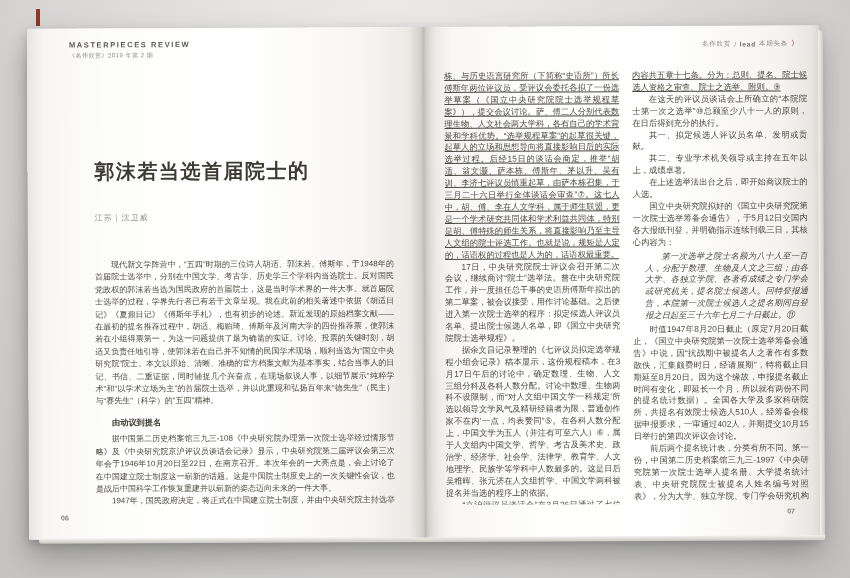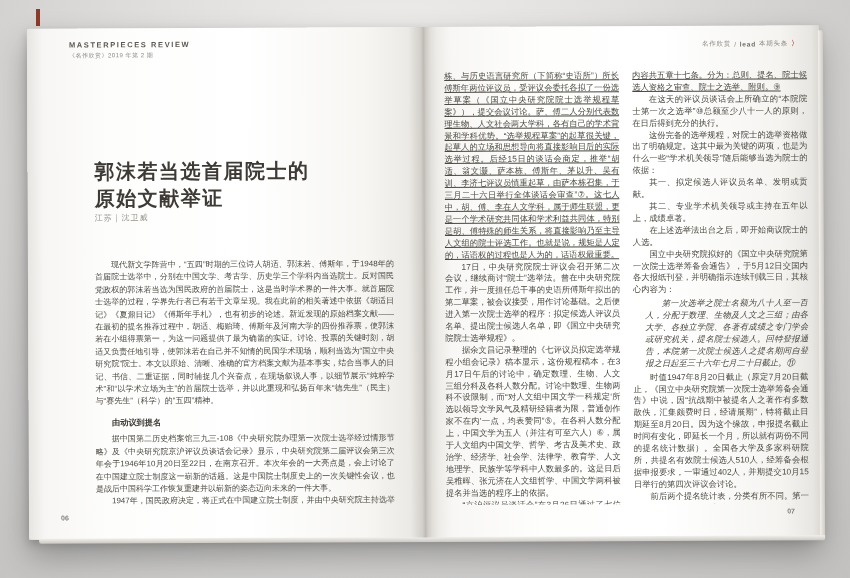--- a/index.html
+++ b/index.html
@@ -67,21 +67,20 @@
 
 <div class="book">
 
   <div class="page page-left">
     <div class="lp-journal">
       <div class="lp-journal-name">MASTERPIECES REVIEW</div>
       <div class="lp-journal-issue">《名作欣赏》2019 年第 2 期</div>
     </div>
     <div class="lp-title">
       <div>郭沫若当选首届院士的</div>
-      <div>原始文献举证</div>
     </div>
     <div class="lp-byline">江苏｜沈卫威</div>
     <div class="lp-body">
       <p>现代新文学阵营中，“五四”时期的三位诗人胡适、郭沫若、傅斯年，于1948年的首届院士选举中，分别在中国文学、考古学、历史学三个学科内当选院士。反对国民党政权的郭沫若当选为国民政府的首届院士，这是当时学术界的一件大事。就首届院士选举的过程，学界先行者已有若干文章呈现。我在此前的相关著述中依据《胡适日记》《夏鼐日记》《傅斯年手札》，也有初步的论述。新近发现的原始档案文献——在最初的提名推荐过程中，胡适、梅贻琦、傅斯年及河南大学的四份推荐票，使郭沫若在小组得票第一，为这一问题提供了最为确凿的实证。讨论、投票的关键时刻，胡适又负责任地引导，使郭沫若在自己并不知情的民国学术现场，顺利当选为“国立中央研究院”院士。本文以原始、清晰、准确的官方档案文献为基本事实，结合当事人的日记、书信、二重证据，同时辅捉几个兴奋点，在现场叙说人事，以细节展示“纯粹学术”和“以学术立场为主”的首届院士选举，并以此重现和弘扬百年来“德先生”（民主）与“赛先生”（科学）的“五四”精神。</p>
       <div class="lp-section-heading">由动议到提名</div>
       <p>据中国第二历史档案馆三九三-108《中央研究院办理第一次院士选举经过情形节略》及《中央研究院京沪评议员谈话会记录》显示，中央研究院第二届评议会第三次年会于1946年10月20日至22日，在南京召开。本次年会的一大亮点是，会上讨论了在中国建立院士制度这一崭新的话题。这是中国院士制度史上的一次关键性会议，也是战后中国科学工作恢复重建并以崭新的姿态迈向未来的一件大事。</p>
       <p>1947年，国民政府决定，将正式在中国建立院士制度，并由中央研究院主持选举第一届中央研究院院士。时任北京大学校长的胡适，于3月15日，应邀赴南京，参加中研院评议会谈话会，具体商讨中研院院士选举法草案。这事关系到下一步的形势走向和学术影响，与会者都十分谨慎。会上，原厦门大学校长、时任中央研究院总干事兼物理研究所所长的萨本</p>
     </div>
     <div class="lp-pagenum">06</div>
   </div>
@@ -97,21 +96,20 @@
     <div class="rp-columns">
       <div class="rp-col">
         <p class="cont">栋、与历史语言研究所（下简称“史语所”）所长傅斯年两位评议员，受评议会委托各拟了一份选举草案（《国立中央研究院院士选举规程草案》），提交会议讨论。萨、傅二人分别代表数理生物、人文社会两大学科，各有自己的学术背景和学科优势。“选举规程草案”的起草很关键，起草人的立场和思想导向将直接影响日后的实际选举过程。后经15日的谈话会商定，推举“胡适、翁文灏、萨本栋、傅斯年、茅以升、吴有训、李济七评议员慎重起草，由萨本栋召集，于三月二十六日举行全体谈话会审查”⑦。这七人中，胡、傅、李在人文学科，属于师生联盟，更是一个学术研究共同体和学术利益共同体，特别是胡、傅特殊的师生关系，将直接影响乃至主导人文组的院士评选工作。也就是说，规矩是人定的，话语权的过程也是人为的，话语权最重要。</p>
         <p>17日，中央研究院院士评议会召开第二次会议，继续商讨“院士”选举法。曾在中央研究院工作，并一度担任总干事的史语所傅斯年拟出的第二草案，被会议接受，用作讨论基础。之后便进入第一次院士选举的程序：拟定候选人评议员名单、提出院士候选人名单，即《国立中央研究院院士选举规程》。</p>
         <p>据余文昌记录整理的《七评议员拟定选举规程小组会记录》稿本显示，这份规程稿本，在3月17日午后的讨论中，确定数理、生物、人文三组分科及各科人数分配。讨论中数理、生物两科不设限制，而“对人文组中国文学一科规定‘所选以领导文学风气及精研经籍者为限，普通创作家不在内’一点，均表赞同”⑤。在各科人数分配上，中国文学为五人（并注有可至六人）⑥，属于人文组内中国文学、哲学、考古及美术史、政治学、经济学、社会学、法律学、教育学、人文地理学、民族学等学科中人数最多的。这是日后吴稚晖、张元济在人文组哲学、中国文学两科被提名并当选的程序上的依据。</p>
         <p>“京沪评议员谈话会”在3月26日通过了七位评议员起草的选举规程草案。</p>
       </div>
       <div class="rp-col">
         <p class="cont">内容共五章十七条。分为：总则、提名、院士候选人资格之审查、院士之选举、附则。⑨</p>
         <p>在这天的评议员谈话会上所确立的“本院院士第一次之选举”⑩总额至少八十一人的原则，在日后得到充分的执行。</p>
-        <p>这份完备的选举规程，对院士的选举资格做出了明确规定。这其中最为关键的两项，也是为什么一些“学术机关领导”随后能够当选为院士的依据：</p>
         <p>其一、拟定候选人评议员名单、发明或贡献。</p>
         <p>其二、专业学术机关领导或主持在五年以上，成绩卓著。</p>
         <p>在上述选举法出台之后，即开始商议院士的人选。</p>
         <p>国立中央研究院拟好的《国立中央研究院第一次院士选举筹备会通告》，于5月12日交国内各大报纸刊登，并明确指示连续刊载三日，其核心内容为：</p>
         <div class="rp-quote">第一次选举之院士名额为八十人至一百人，分配于数理、生物及人文之三组；由各大学、各独立学院、各著有成绩之专门学会或研究机关，提名院士候选人。回特登报通告，本院第一次院士候选人之提名期间自登报之日起至三十六年七月二十日截止。⑪</div>
         <p>时值1947年8月20日截止（原定7月20日截止，《国立中央研究院第一次院士选举筹备会通告》中说，因“抗战期中被提名人之著作有多数散佚，汇集颇费时日，经请展期”，特将截止日期延至8月20日。因为这个缘故，申报提名截止时间有变化，即延长一个月，所以就有两份不同的提名统计数据）。全国各大学及多家科研院所，共提名有效院士候选人510人，经筹备会根据申报要求，一审通过402人，并期提交10月15日举行的第四次评议会讨论。</p>
         <p>前后两个提名统计表，分类有所不同。第一份，中国第二历史档案馆三九三-1997《中央研究院第一次院士选举人提名册、大学提名统计表、中央研究院院士被提名人姓名编号对照表》，分为大学、独立学院、专门学会研究机构分类编号共408号，中央研究院各所提名，共408号。</p>
       </div>
     </div>
     <div class="rp-pagenum">07</div>

